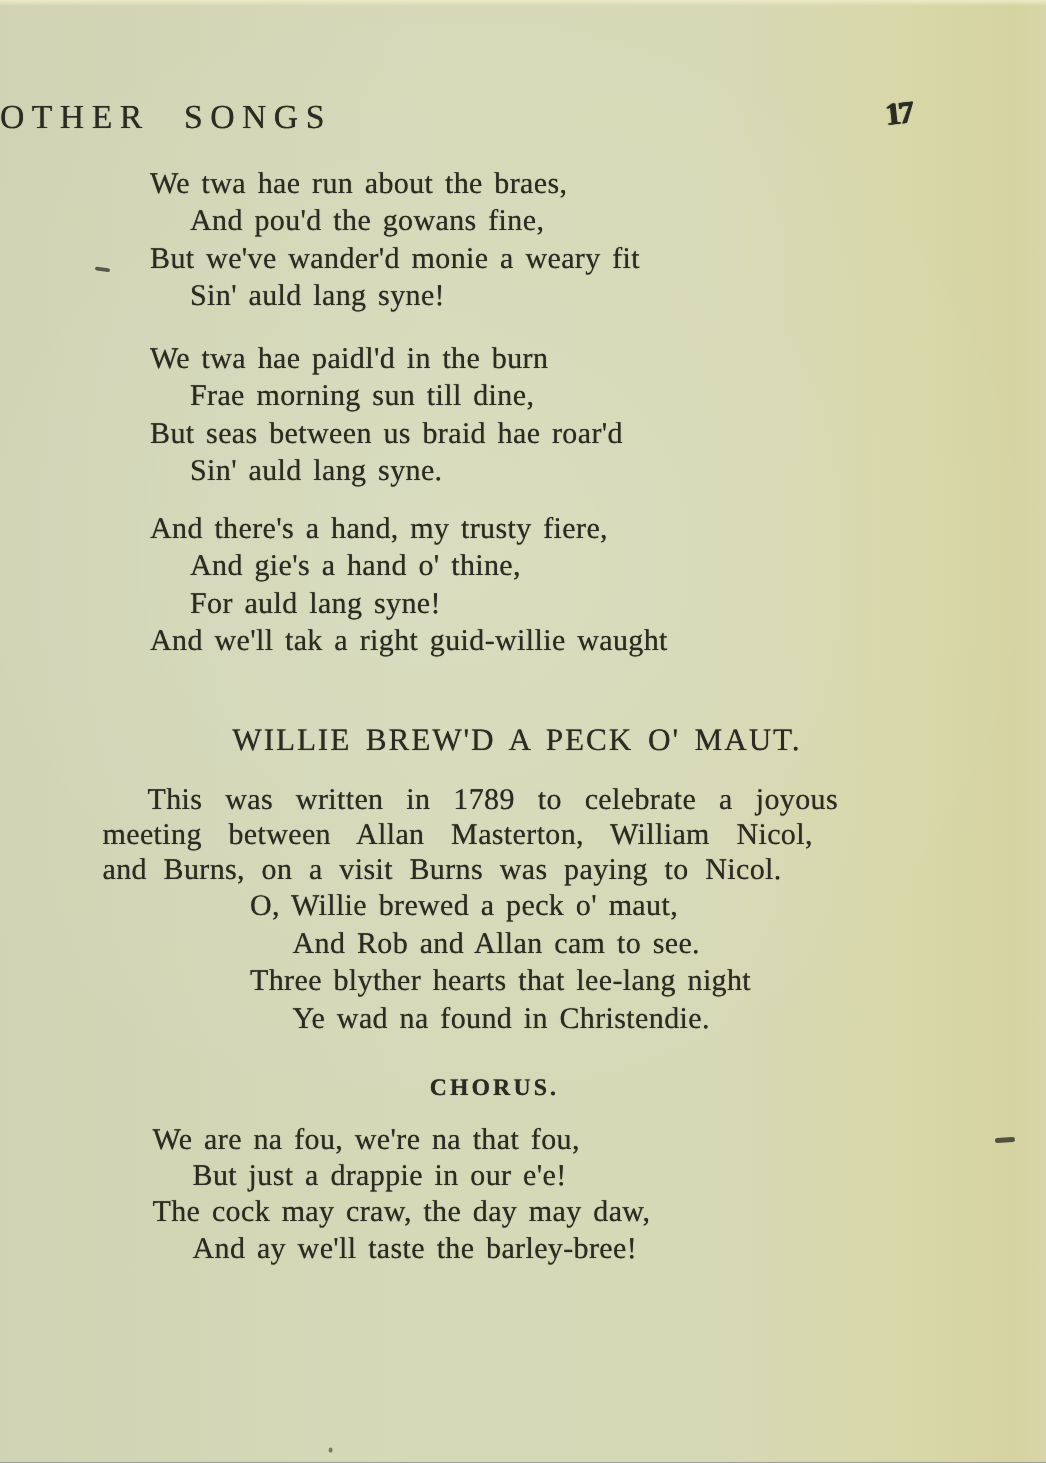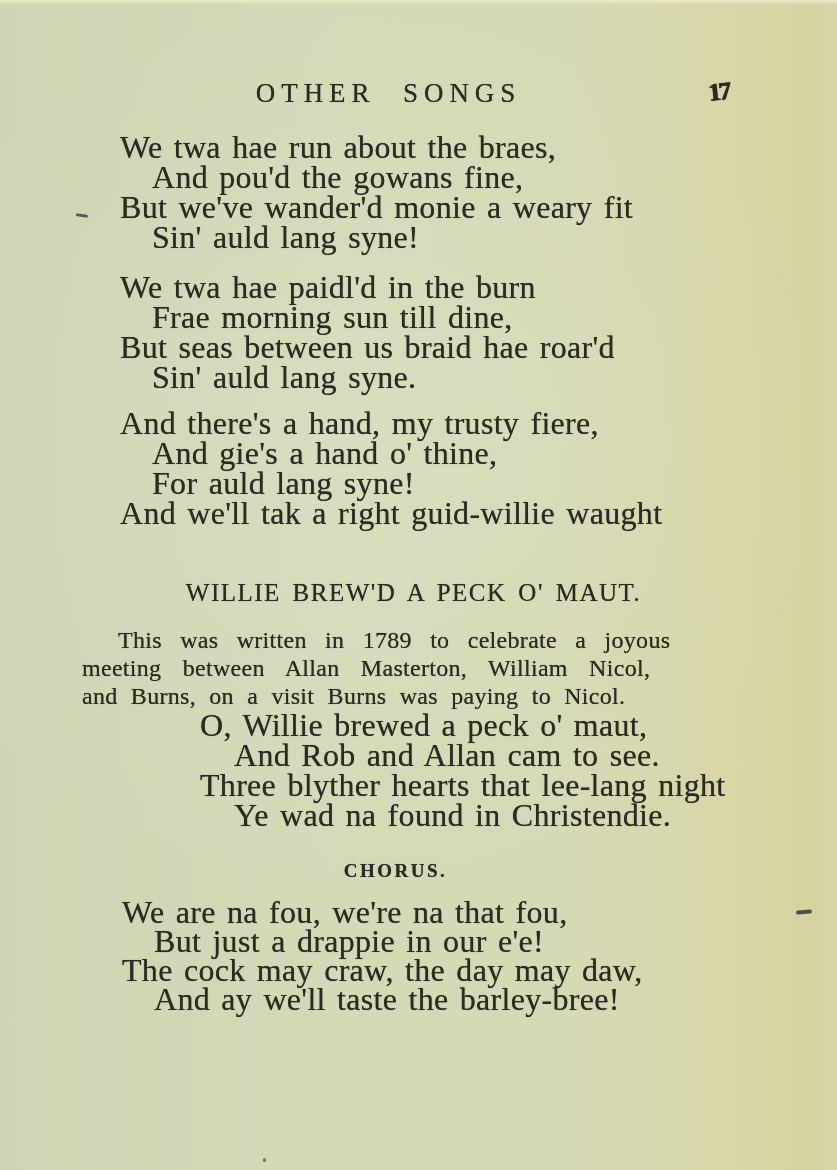--- a/index.html
+++ b/index.html
@@ -14,37 +14,37 @@
       linear-gradient(180deg, rgba(238,236,200,0.9) 0px, rgba(238,236,200,0) 5px),
       linear-gradient(90deg, #d0d4b4 0%, #d5d9b8 40%, #d6d9b6 68%, #d8d7a8 88%, #d5d3a0 97%, #d8d6a8 100%);
   }
   .ink{ text-shadow:0 0 0.7px rgba(43,43,33,0.75); }
   .header-row{
     position:relative;
     padding-top:78px;
     height:30px;
   }
   .running-head{
-    text-align:center;
+    text-align:left;
     padding-right:60px;
     font-size:27px;
     letter-spacing:0.22em;
     word-spacing:0.55em;
   }
   .page-num{
     position:absolute;
     top:78px;
     right:108px;
     font-size:25px;
     font-weight:bold;
     letter-spacing:-2px;
     transform:rotate(-6deg);
     text-shadow:1px 0 0 #2b2b21, 0 0 1px rgba(43,43,33,0.9);
   }
-  .stanza{ font-size:32px; line-height:30px; word-spacing:3px; letter-spacing:0.3px; }
+  .stanza{ font-size:24px; line-height:30px; word-spacing:3px; letter-spacing:0.3px; }
   .stanza .line{ white-space:nowrap; }
   .stanza .indent{ padding-left:32px; }
   .als{ margin-left:120px; }
   .st1{ margin-top:24px; }
   .st2{ margin-top:20px; }
   .st3{ margin-top:16px; }
   .song-title{
     margin-top:48px;
     text-align:center;
     padding-right:10px;

